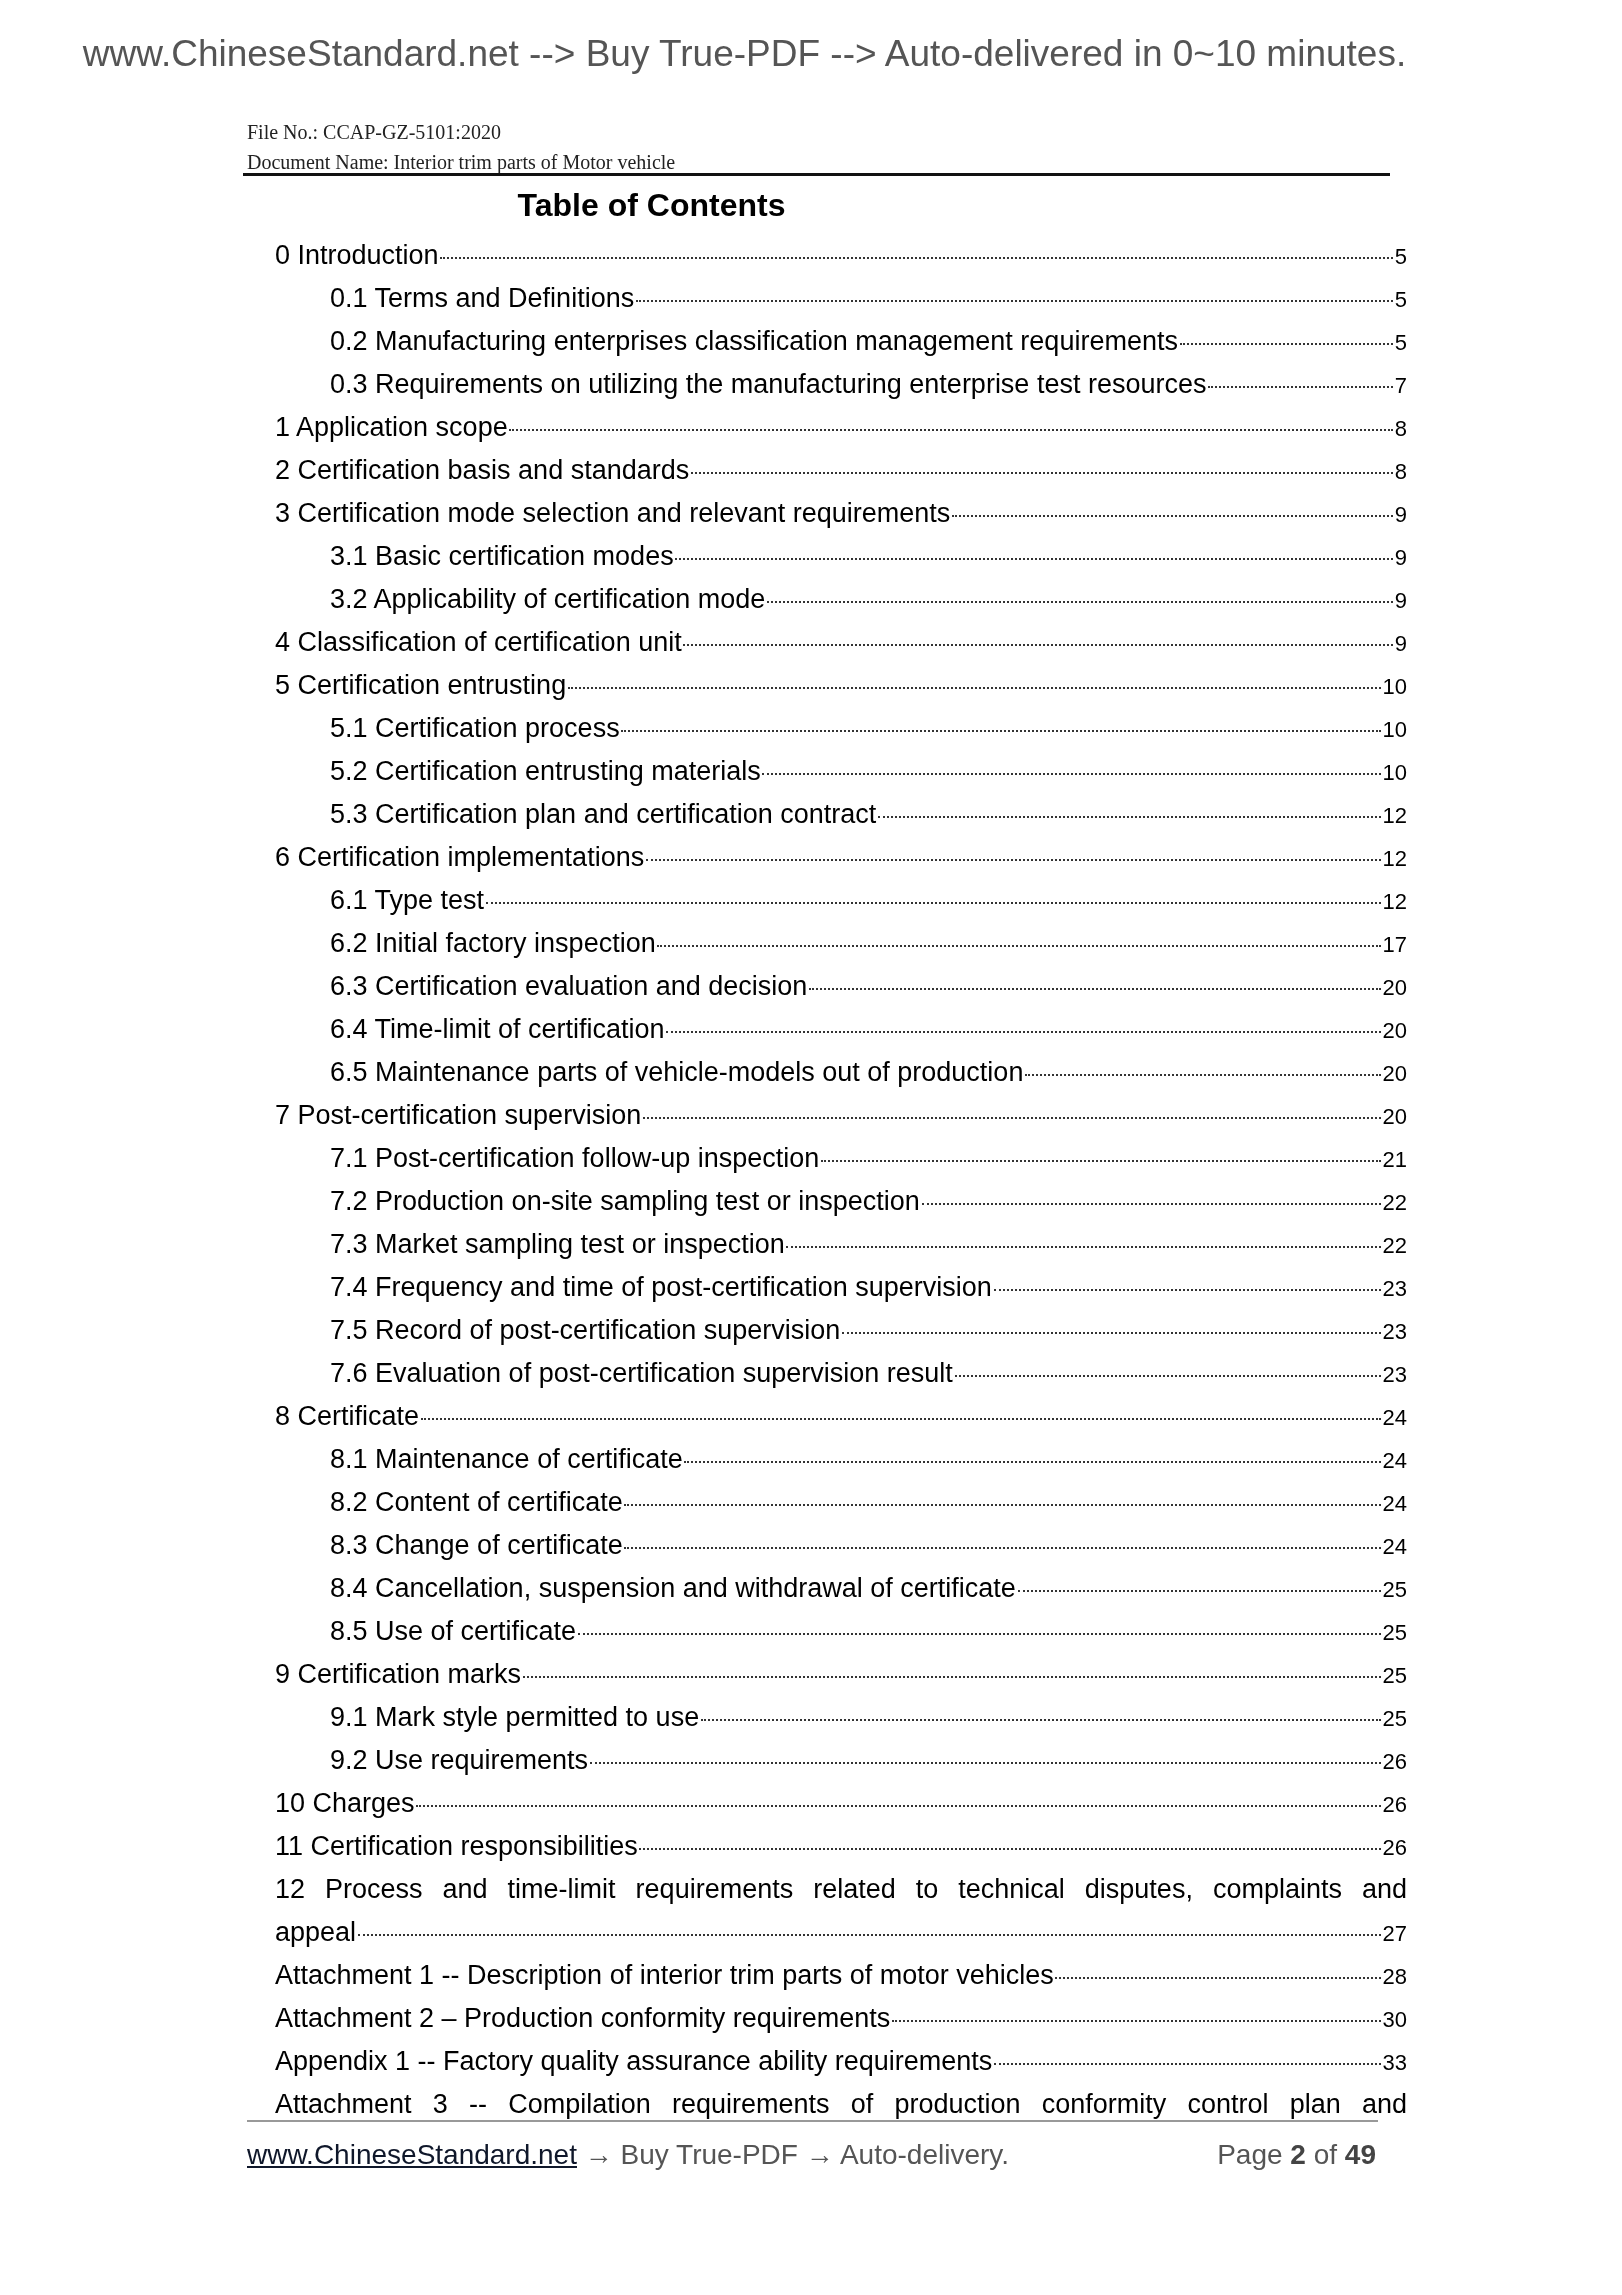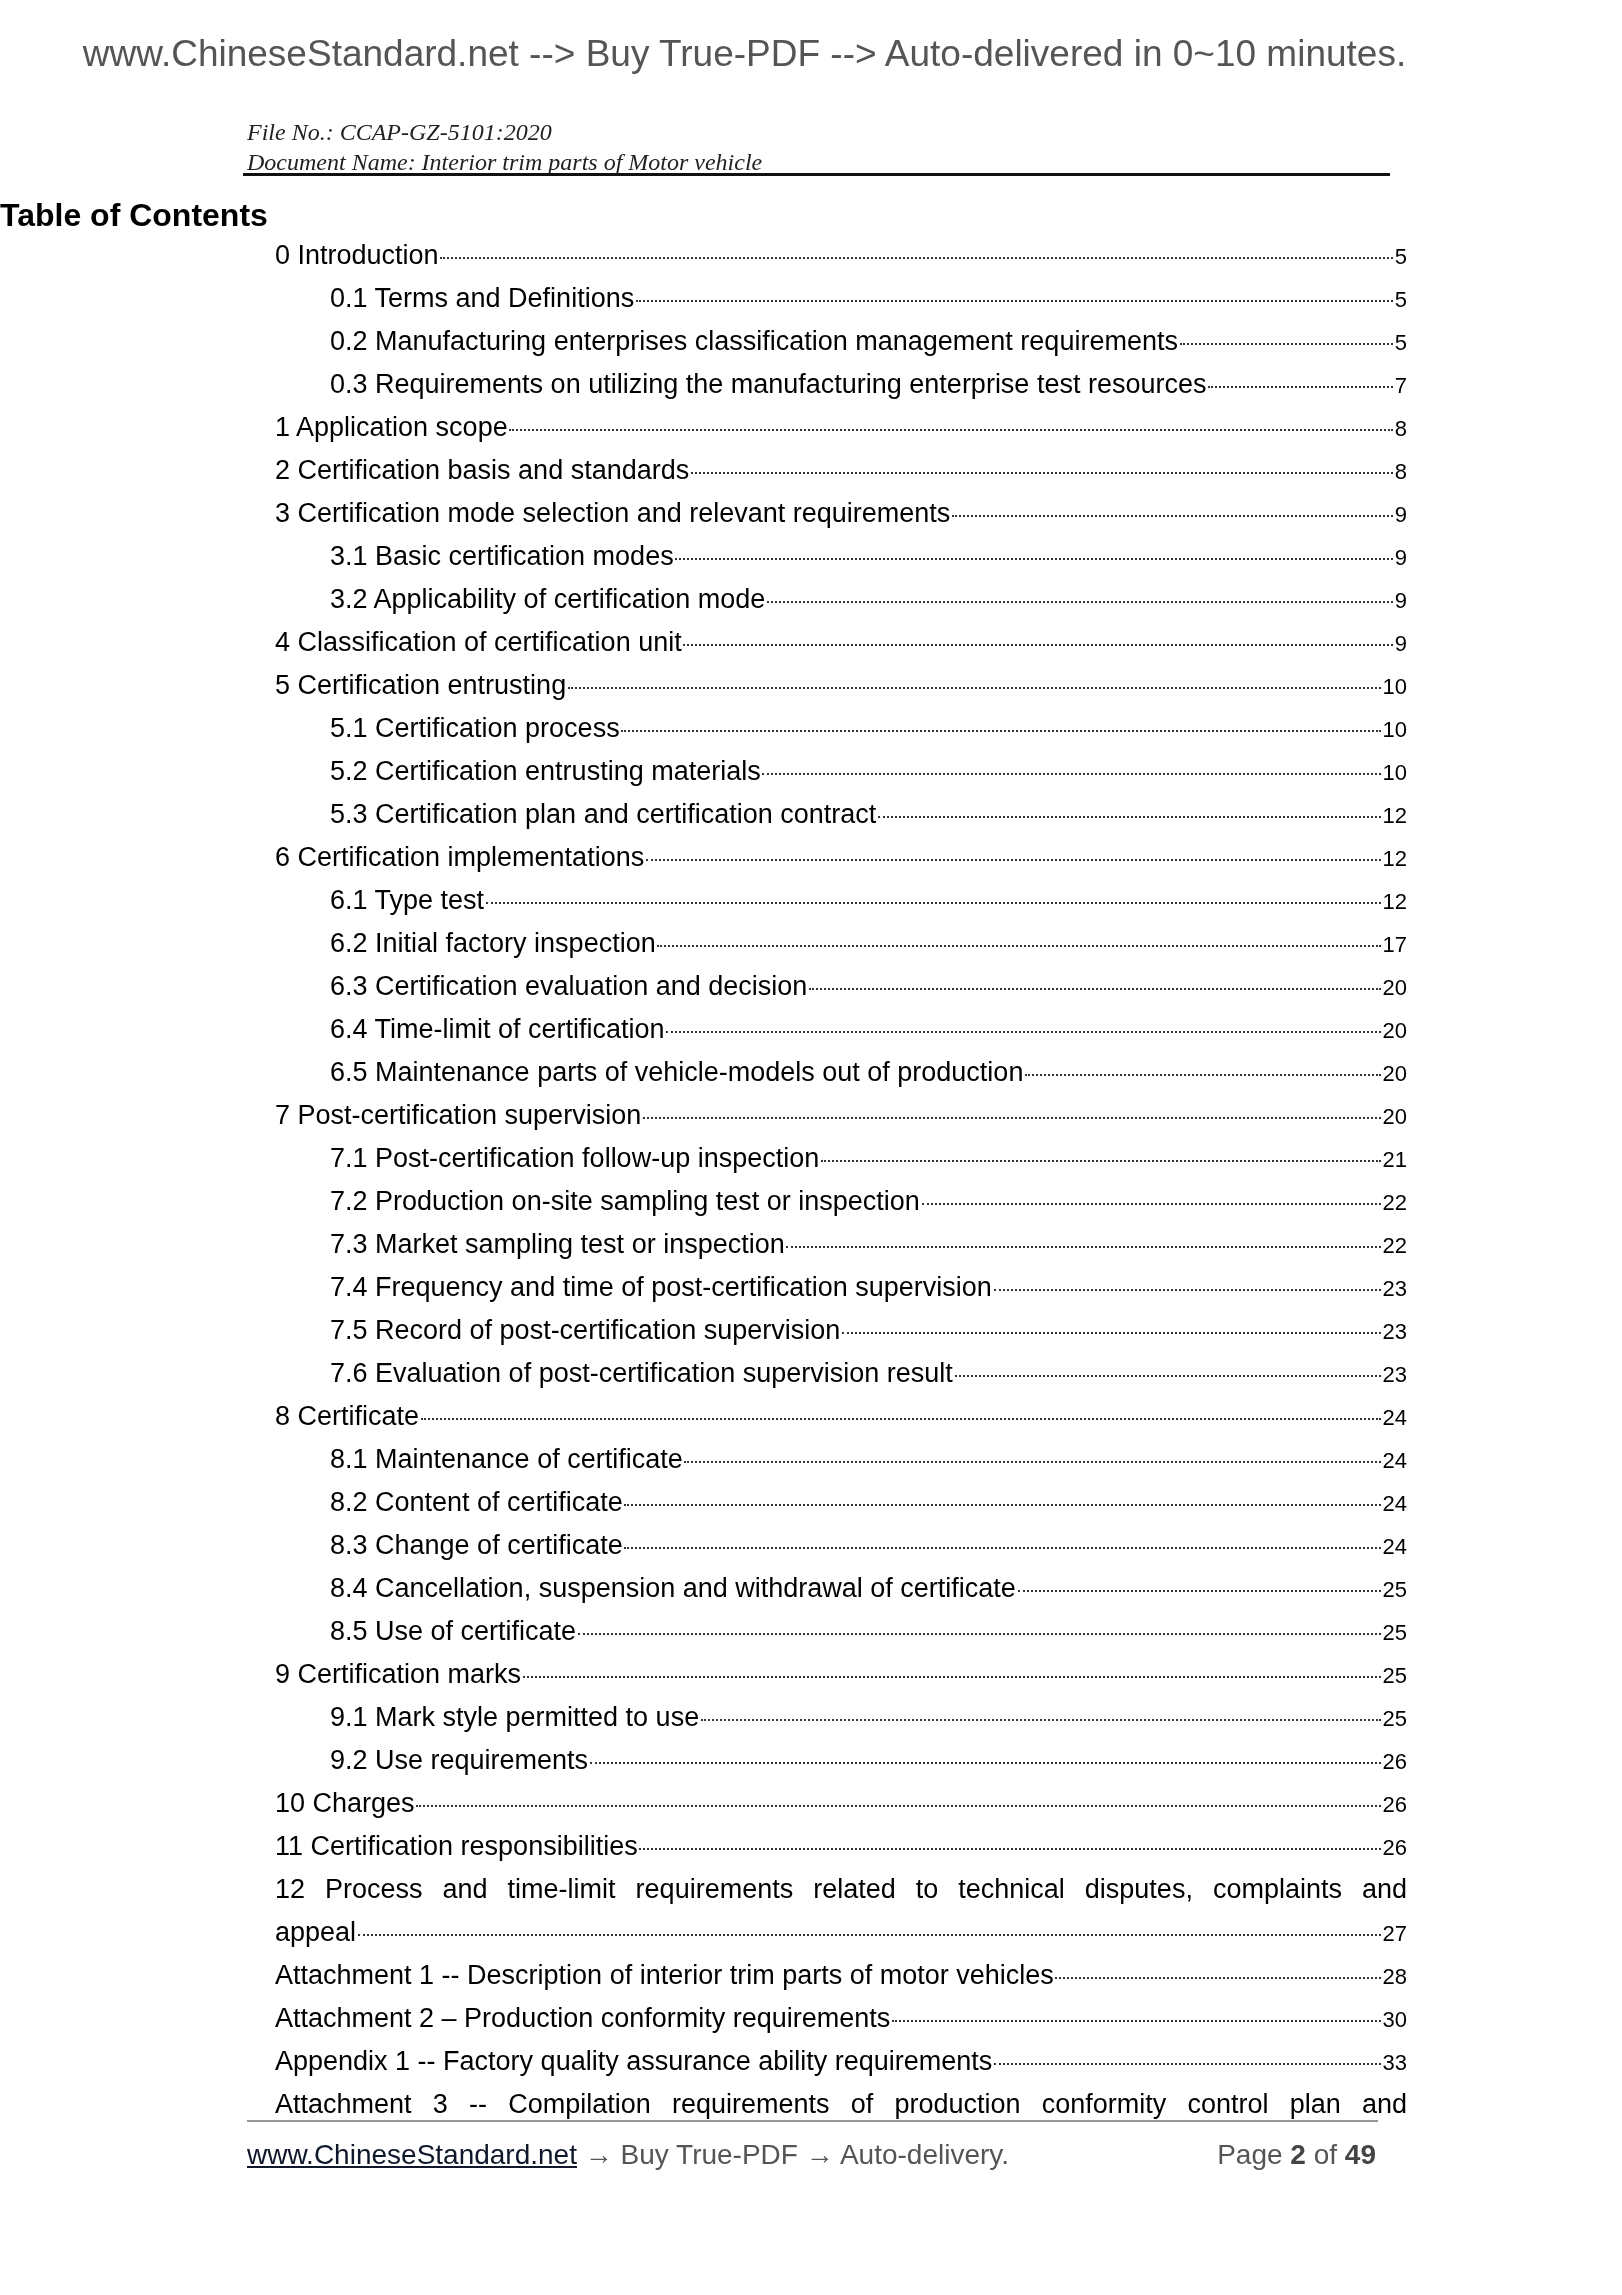--- a/index.html
+++ b/index.html
@@ -1,21 +1,21 @@
 <!DOCTYPE html>
 <html style="font-size:13.3px"><head>
   <meta charset="utf-8">
   <style>
     html, body { margin: 0; padding: 0; background: #ffffff; }
     body { width: 1623px; height: 2295px; position: relative; overflow: hidden; font-family: "Liberation Sans", sans-serif; color: #000; }
     .banner { position: absolute; top: 33px; left: 0; width: 1489px; text-align: center; font-size: 37px; color: #555555; letter-spacing: 0px; }
-    .hdr { position: absolute; left: 247px; width: 1144px; font-family: "Liberation Serif", serif; font-size: 24px; color: #222; font-style: italic; }
+    .hdr { position: absolute; left: 247px; width: 1144px; font-family: "Liberation Serif", serif; font-size: 20px; color: #222; }
     .hdr .line { line-height: 30px; }
     .hdr-rule { position: absolute; left: 243px; top: 173px; width: 1147px; height: 2.5px; background: #111; }
-    .toc-title { position: absolute; top: 197px; left: 0; width: 1303px; font-weight: bold; font-size: 32px; }
+    .toc-title { position: absolute; top: 187px; left: 0; width: 1303px; text-align: center; font-weight: bold; font-size: 32px; }
     .toc { position: absolute; top: 240px; left: 247px; width: 1132px; margin-left: 28px; }
     .toc-row { display: flex; align-items: baseline; height: 43px; font-size: 27px; white-space: nowrap; }
     .toc-row.l2 { padding-left: 55px; }
     .toc-row .t { flex: 0 0 auto; }
     .toc-row .dots { flex: 1 1 auto; overflow: hidden; margin: 0 1.7px; border-bottom: 2.5px dotted #333; transform: translateY(-5px); height: 0.8px; }
     .toc-row .p { flex: 0 0 auto; font-size: 22px; }
     .toc-row.justified .t { flex: 1 1 auto; text-align: justify; text-align-last: justify; }
     .footer-rule { position: absolute; left: 247px; top: 2120px; width: 1131px; height: 1.7px; background: #999; }
     .footer { position: absolute; top: 2139px; left: 247px; width: 1129px; display: flex; justify-content: space-between; font-size: 28px; color: #555; }
     .footer a { color: #0f172a; text-decoration: underline; }

